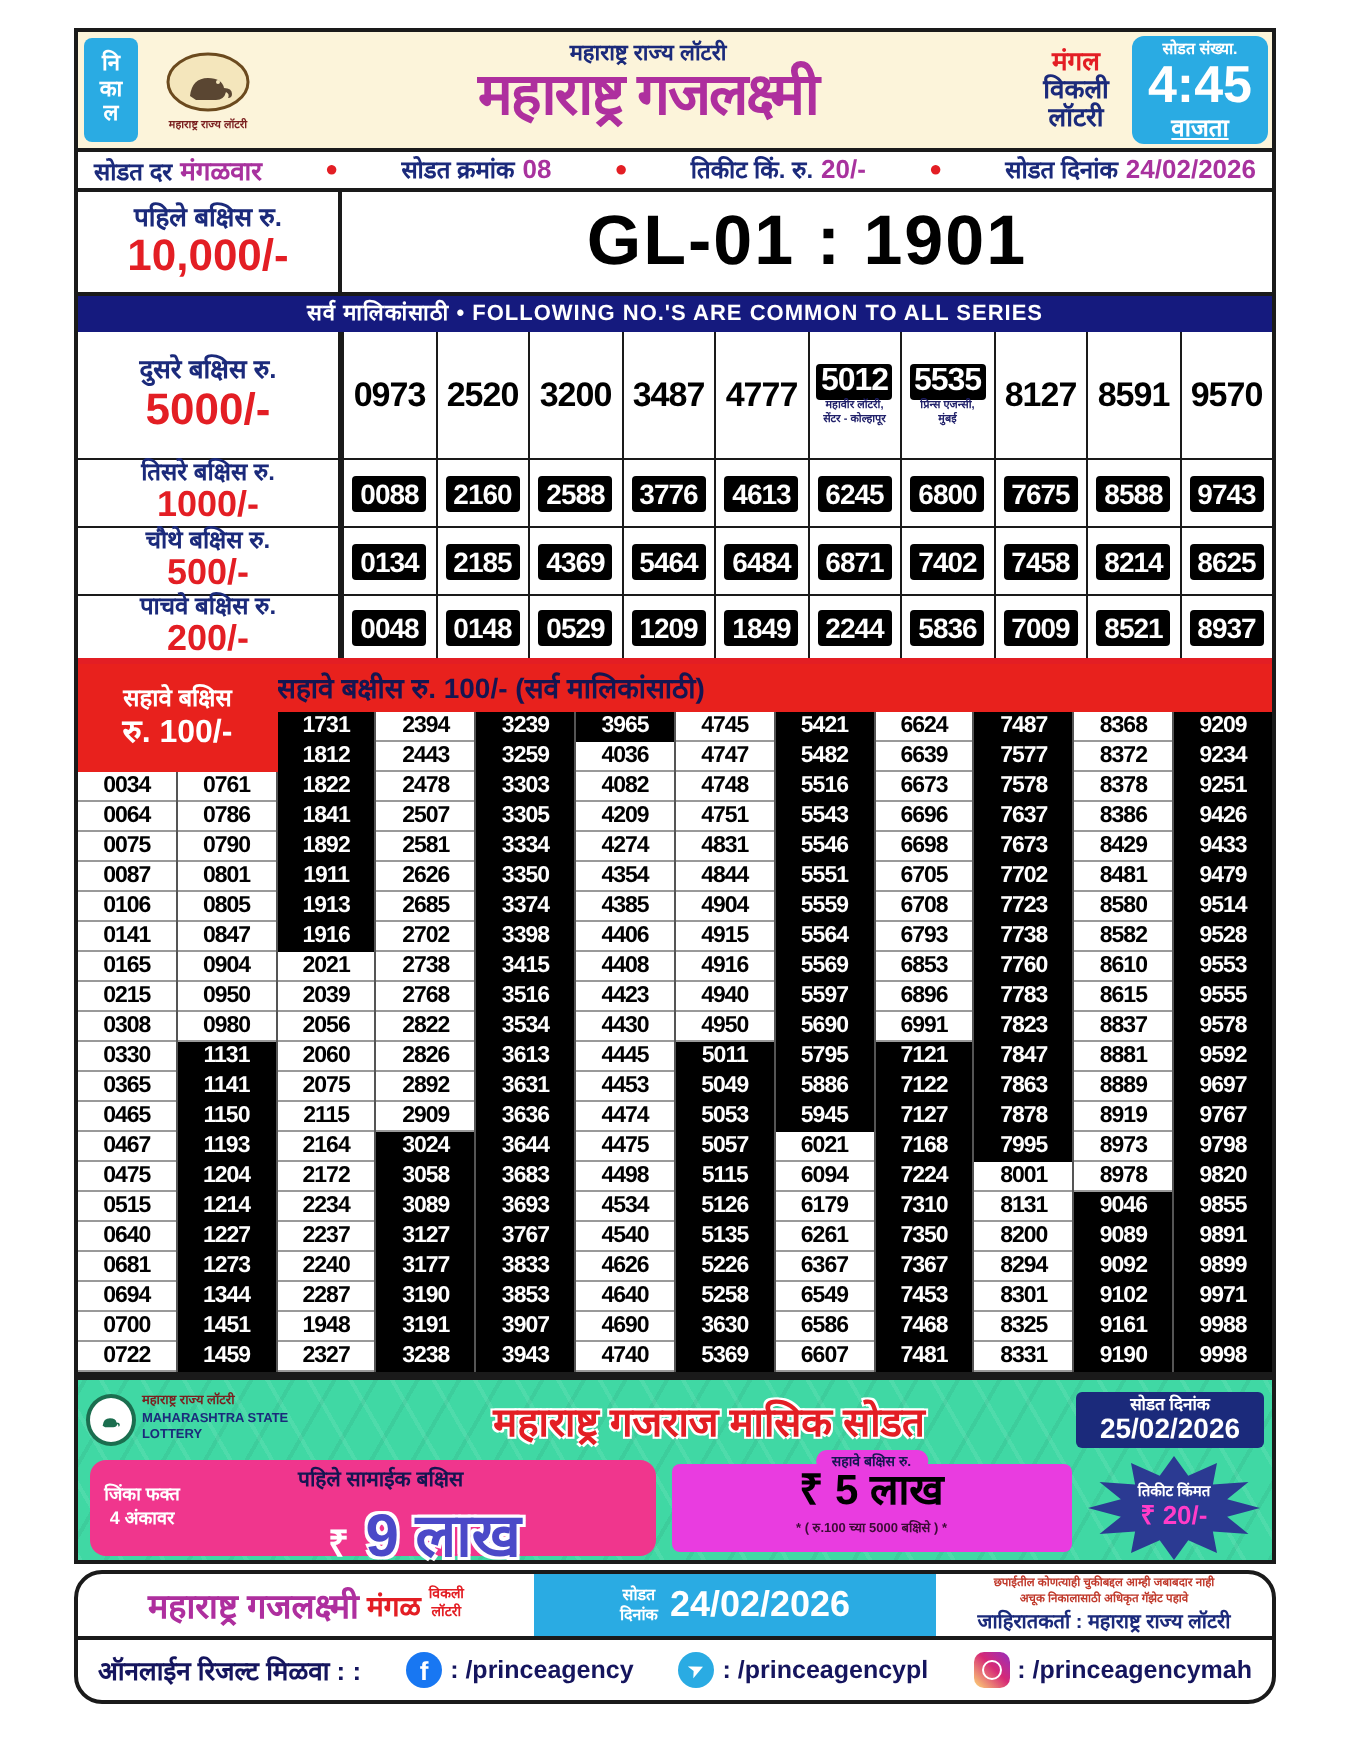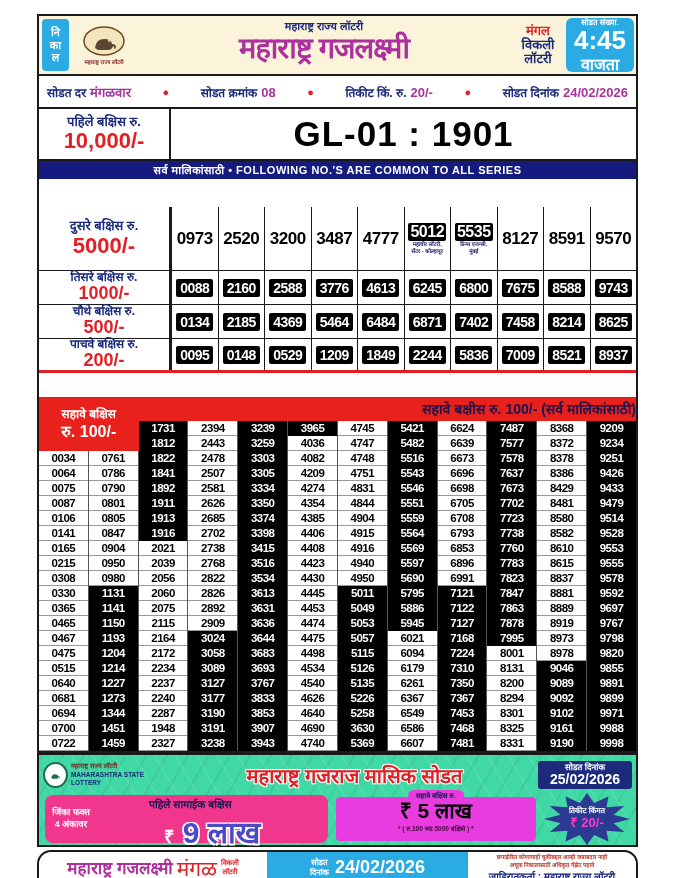--- a/index.html
+++ b/index.html
@@ -20,63 +20,63 @@
   .t-small { color: #1b2a7b; font-weight: bold; font-size: 11px; }
   .t-big { color: #ae2f9e; font-weight: bold; font-size: 29px; line-height: 1.05; letter-spacing: -1px; }
   .weekly { width: 52px; text-align: center; font-weight: bold; font-size: 13px; line-height: 1.1;
             display: flex; flex-direction: column; justify-content: center; }
   .weekly .w1 { color: #e31e24; }
   .weekly .w2 { color: #1b2a7b; }
   .timebox { width: 68px; margin: 2px; border-radius: 6px; background: #2aabe3; color: #fff;
              text-align: center; display: flex; flex-direction: column; justify-content: center; }
   .tb-label { font-size: 8px; font-weight: bold; }
   .tb-time { font-size: 26px; font-weight: bold; line-height: 1; }
-  .tb-suffix { font-size: 16px; font-weight: bold; }
+  .tb-suffix { font-size: 12px; font-weight: bold; text-decoration: underline; }
 
   
   .infobar { display: flex; align-items: center; justify-content: space-between; padding: 0 8px;
-             height: 33px; border-bottom: 2px solid #1a1a1a; background: #fff; font-weight: bold; }
+             height: 20px; border-bottom: 2px solid #1a1a1a; background: #fff; font-weight: bold; }
   .ib-label { color: #1b2a7b; font-size: 12px; }
   .ib-value { color: #a8329e; font-size: 13px; margin-left: 4px; }
   .ib-dot { color: #e31e24; font-size: 11px; margin: 0 2px; }
 
   
   .fp-row { display: flex; align-items: stretch; height: 52px; border-bottom: 2px solid #1a1a1a; }
   .plabel { width: 132px; border-right: 2px solid #1a1a1a; display: flex; flex-direction: column;
             align-items: center; justify-content: center; line-height: 1.1; }
   .pl1 { color: #1b2a7b; font-weight: bold; font-size: 13px; }
   .pl2 { color: #e31e24; font-weight: bold; font-size: 22px; }
   .fp-num { flex: 1; display: flex; align-items: center; justify-content: center;
             font-size: 35px; font-weight: bold; color: #000; letter-spacing: 1px; }
 
   
   .banner { background: #151a7e; color: #fff; font-weight: bold; font-size: 11px;
             text-align: center; height: 18px; line-height: 18px; letter-spacing: .5px; }
 
   
   .prow { display: flex; align-items: stretch; border-bottom: 1px solid #1a1a1a; }
-  .prow.large { height: 64px; margin-top: 28px; }
+  .prow.large { height: 64px; }
   .prow.chips { height: 34px; }
   .prow.chips .pl1 { font-size: 12px; }
   .prow.chips .pl2 { font-size: 18px; }
   .prow.last { border-bottom: 3px solid #e31e24; }
   .pnums { flex: 1; display: flex; }
   .pcell { flex: 1; border-left: 1px solid #1a1a1a; display: flex; flex-direction: column;
            align-items: center; justify-content: center; font-weight: bold; }
   .bignum { font-size: 17px; font-weight: bold; color: #000; letter-spacing: -0.5px; }
   .hlnum { background: #000; color: #fff; font-size: 16px; font-weight: bold; padding: 0 2px;
            border-radius: 2px; letter-spacing: -0.5px; }
   .seller { font-size: 5.5px; color: #20206a; line-height: 1.25; text-align: center; font-weight: bold; }
   .chip { background: #000; color: #fff; font-size: 14px; font-weight: bold; padding: 1px 4px;
           border-radius: 2px; letter-spacing: -0.5px; }
 
   
-  .sixth { position: relative; border-bottom: 2px solid #1a1a1a; margin-top: 24px; }
+  .sixth { position: relative; border-bottom: 2px solid #1a1a1a; }
   .sixth-title { margin-left: 16.6667%; height: 24px; background: #e8211d; color: #151551;
-                 font-weight: bold; font-size: 14px; text-align: right; line-height: 24px; }
+                 font-weight: bold; font-size: 14px; text-align: left; line-height: 24px; }
   .sixth-label { position: absolute; top: 0; left: 0; width: 16.6667%; height: 54px; z-index: 2;
                  background: #e8211d; color: #fff; display: flex; flex-direction: column;
                  align-items: center; justify-content: center; font-weight: bold; line-height: 1.2; }
   .sl1 { font-size: 12px; }
   .sl2 { font-size: 16px; }
   .sgrid { display: flex; }
   .scol { flex: 1; display: flex; flex-direction: column; height: 330px; border-left: 1px solid #555; }
   .scol:first-child { border-left: none; }
   .scol.offset { height: 300px; margin-top: 30px; }
   .scell { flex: 1; display: flex; align-items: center; justify-content: center;
@@ -120,21 +120,21 @@
     clip-path: polygon(100% 50%,80.9% 58.3%,93.3% 75%,72.6% 72.6%,75% 93.3%,58.3% 80.9%,50% 100%,41.7% 80.9%,25% 93.3%,27.4% 72.6%,6.7% 75%,19.1% 58.3%,0% 50%,19.1% 41.7%,6.7% 25%,27.4% 27.4%,25% 6.7%,41.7% 19.1%,50% 0%,58.3% 19.1%,75% 6.7%,72.6% 27.4%,93.3% 25%,80.9% 41.7%); }
   .star-txt { position: relative; z-index: 1; text-align: center; line-height: 1.15; }
   .st1 { color: #fff; font-weight: bold; font-size: 7.5px; }
   .st2 { color: #ff3cc8; font-weight: bold; font-size: 13px; }
 
   
   .bottom-wrap { border: 2px solid #1a1a1a; border-radius: 14px; overflow: hidden; margin-top: 3px; background: #fff; }
   .b1 { display: flex; align-items: stretch; border-bottom: 2px solid #1a1a1a; height: 33px; }
   .b1-name { width: 228px; display: flex; align-items: center; justify-content: center; gap: 4px; }
   .b1-title { color: #ae2f9e; font-weight: bold; font-size: 17px; }
-  .b1-title2 { color: #e31e24; font-weight: normal; font-size: 21px; }
+  .b1-title2 { color: #e31e24; font-weight: bold; font-size: 14px; }
   .b1-weekly { color: #e31e24; font-weight: bold; font-size: 7px; line-height: 1.2; text-align: center; }
   .b1-date { flex: 1; background: #2aabe3; color: #fff; display: flex; align-items: center; justify-content: center; gap: 6px; }
   .b1-date-label { font-size: 8px; font-weight: bold; line-height: 1.2; text-align: center; }
   .b1-date-val { font-size: 18px; font-weight: bold; }
   .b1-disc { width: 168px; text-align: center; padding-top: 2px; line-height: 1.35; }
   .disc-line { color: #c0392b; font-size: 5.8px; font-weight: bold; }
   .disc-line.adv { color: #1b2a7b; font-size: 10px; }
   .b2 { display: flex; align-items: center; justify-content: space-between; height: 30px; padding: 0 10px; }
   .b2-label { color: #15155e; font-weight: bold; font-size: 13px; }
   .soc { display: flex; align-items: center; gap: 4px; cursor: pointer; }
@@ -324,21 +324,21 @@
             </div>
           </div>
         </div>
         <div class="prow chips last">
           <div class="plabel">
             <div class="pl1">पाचवे बक्षिस रु.</div>
             <div class="pl2">200/-</div>
           </div>
           <div class="pnums">
             <div class="pcell">
-              <span class="chip">0095</span>
+              <span class="chip">0048</span>
             </div>
             <div class="pcell">
               <span class="chip">0148</span>
             </div>
             <div class="pcell">
               <span class="chip">0529</span>
             </div>
             <div class="pcell">
               <span class="chip">1209</span>
             </div>

